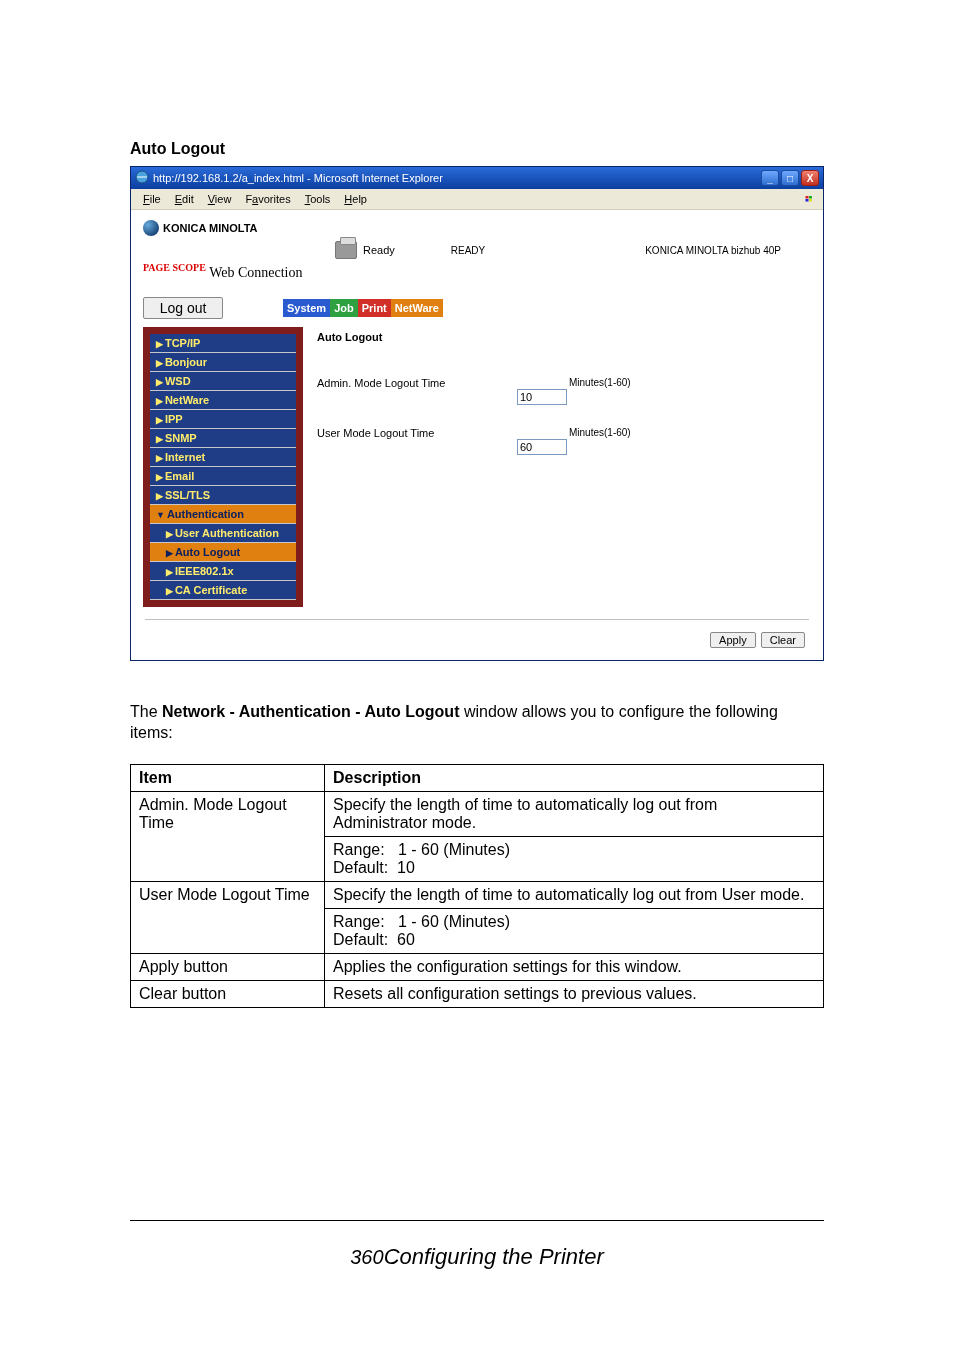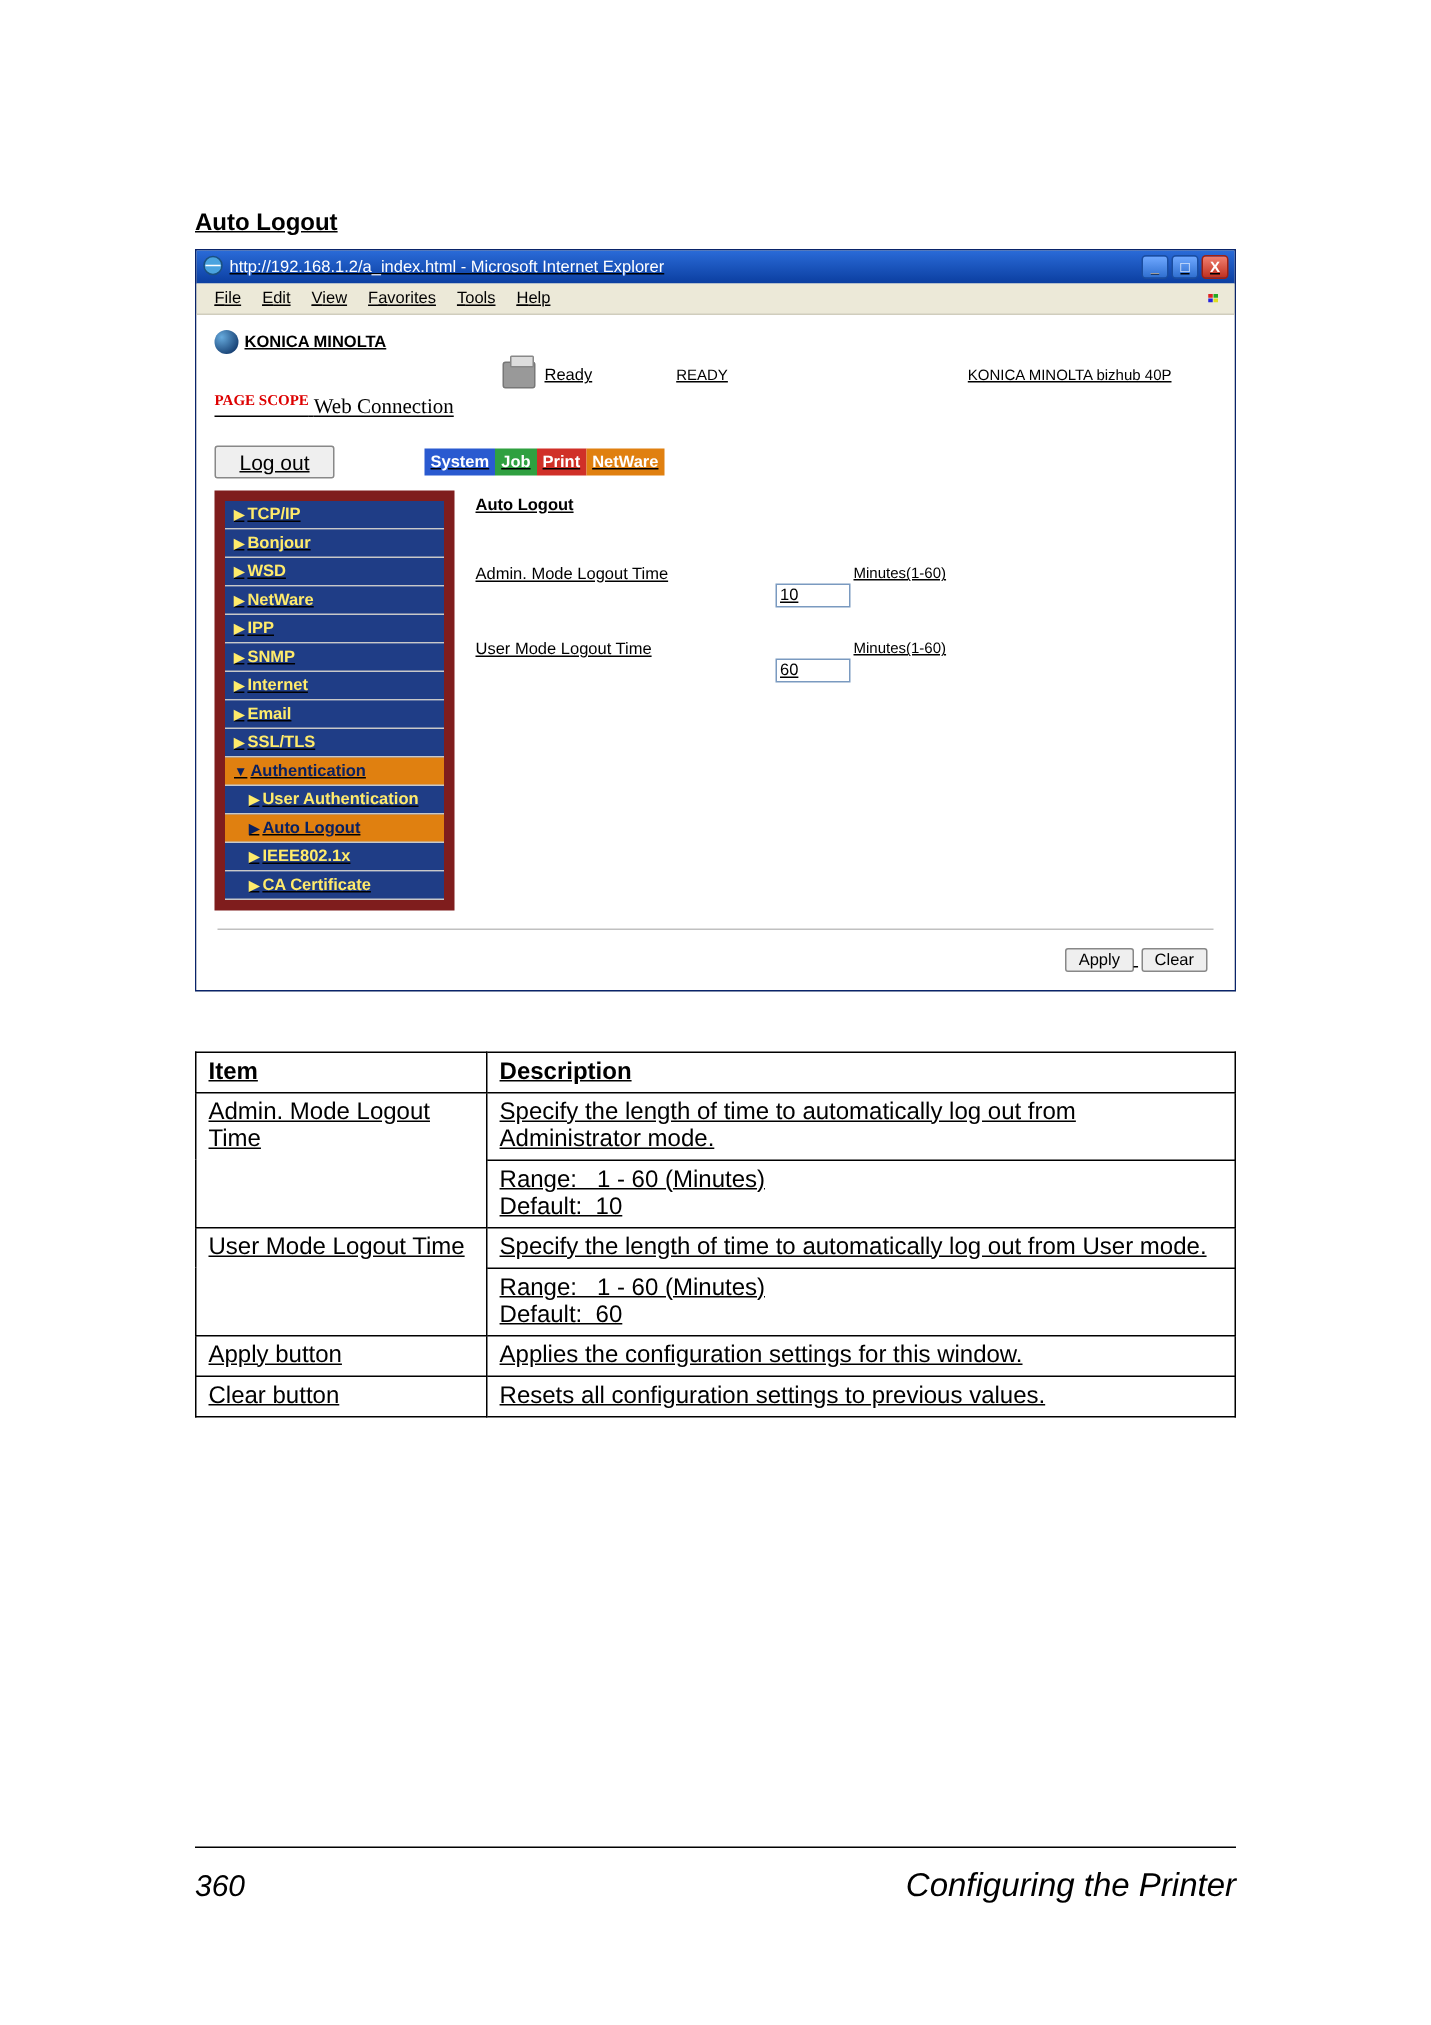--- a/index.html
+++ b/index.html
@@ -6,21 +6,20 @@
   body {
     width: 954px;
     height: 1350px;
     background: #fff;
     font-family: Arial, Helvetica, sans-serif;
     color: #000;
     position: relative;
   }
   .page {
     padding: 140px 130px 0 130px;
-    text-decoration: underline;
   }
   .section-title {
     font-weight: bold;
     font-size: 16px;
     margin-bottom: 8px;
   }
   
   .app-window {
     width: 100%;
     max-width: 695px;
@@ -121,22 +120,22 @@
   table.desc {
     width:100%; border-collapse:collapse; font-size:16px;
     margin-top:20px;
   }
   table.desc th, table.desc td{
     border:1px solid #000; padding:4px 8px; text-align:left; vertical-align:top;
   }
   table.desc th{font-weight:bold;}
   .footer{
     position:absolute; bottom:80px; left:130px; right:130px;
-    display:flex; justify-content:space-between; align-items:baseline;
-    border-top:1px solid #000; padding-top:12px;
+    display:flex; justify-content:center; align-items:baseline;
+    border-top:1px solid #000; padding-top:23px;
   }
   .footer .pnum{ font-style:italic; font-size:20px;}
   .footer .ftxt{ font-style:italic; font-size:22px;}
 </style>
 </head>
 <body>
 
 <div class="page">
   <div class="section-title">Auto Logout</div>
 
@@ -233,20 +232,23 @@
         </div>
       </div>
       <hr class="sep">
       <div class="btn-row">
         <button>Apply</button>
         <button>Clear</button>
       </div>
     </div>
   </div>
 
+  <p class="body-text">
+    <span>The </span><b>Network - Authentication - Auto Logout</b><span> window allows you to configure the following items:</span>
+  </p>
 
   <table class="desc">
     <thead>
       <tr>
         <th style="width:28%">Item</th>
         <th>Description</th>
       </tr>
     </thead>
     <tbody>
       <tr>

